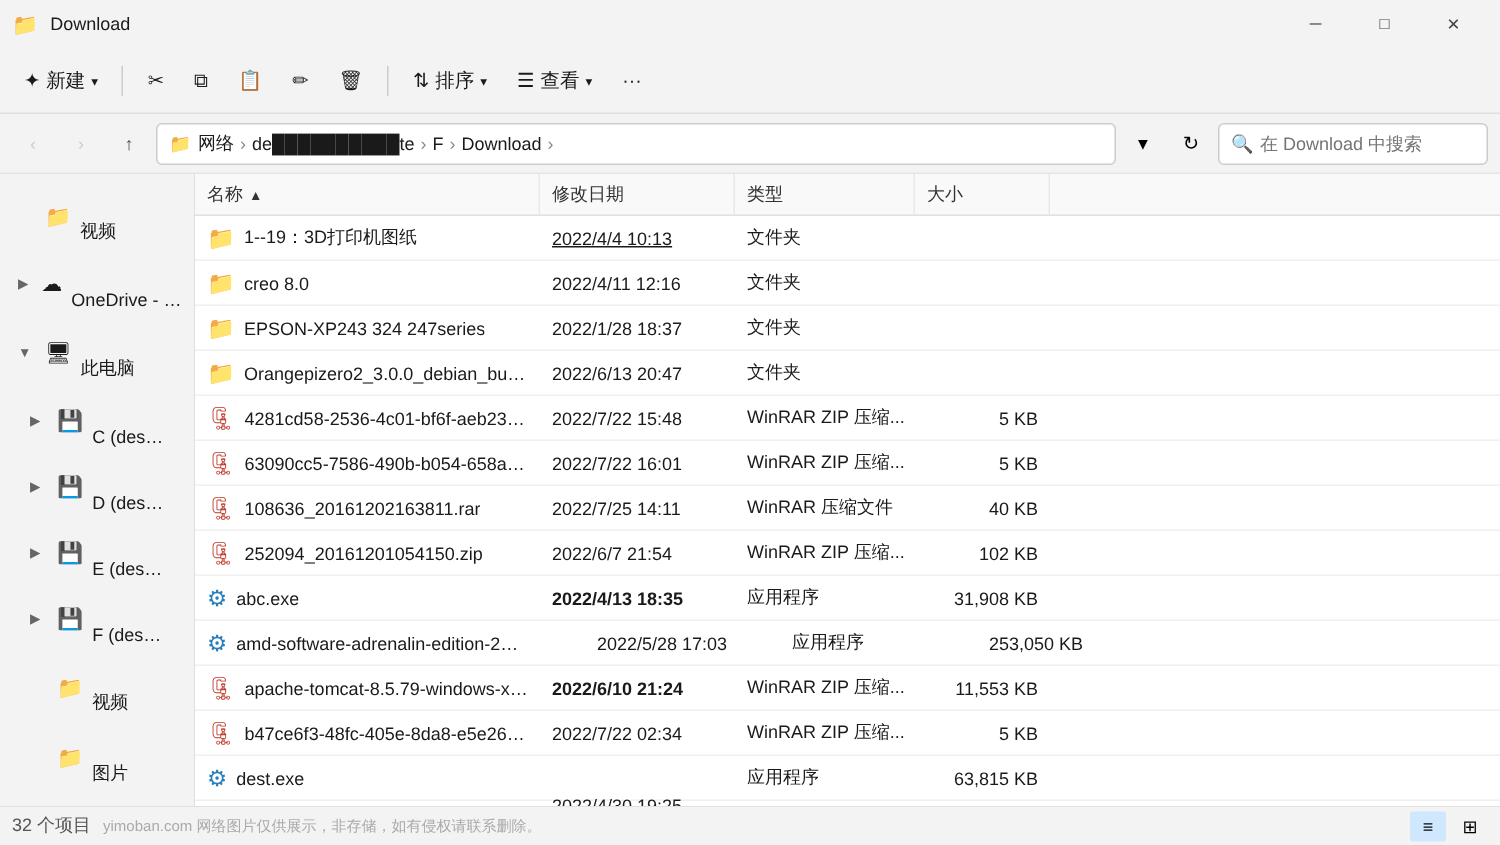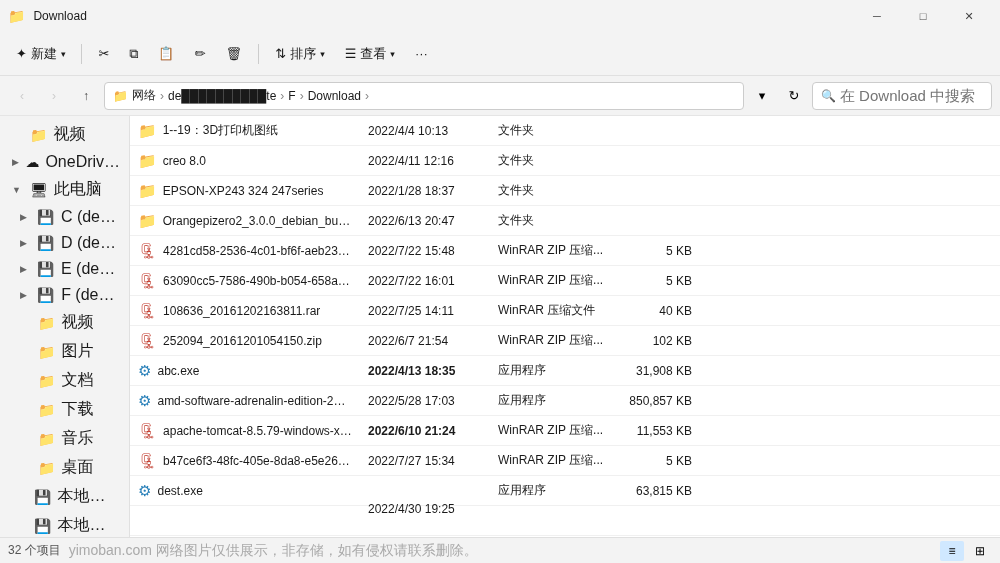--- a/index.html
+++ b/index.html
@@ -80,21 +80,21 @@
       width: 180px;
       height: 28px;
       border: 1px solid #ccc;
       border-radius: 4px;
       display: flex; align-items: center;
       background: white;
       padding: 0 8px; gap: 4px;
     }
     .search-bar input {
       border: none; outline: none;
-      font-size: 15px; width: 100%; background: transparent;
+      font-size: 12px; width: 100%; background: transparent;
     }
     .refresh-btn {
       width: 28px; height: 28px;
       display: flex; align-items: center; justify-content: center;
       cursor: pointer; border: none; background: transparent;
       border-radius: 4px; font-size: 13px;
     }
 
     
     .main-layout {
@@ -118,21 +118,21 @@
       font-size: 12px;
       white-space: nowrap;
       overflow: hidden;
     }
     .sidebar-item.active { background: #cce8ff; }
     .sidebar-item.indent1 { padding-left: 20px; }
     .sidebar-expand {
       width: 12px; font-size: 9px; color: #666;
     }
     .sidebar-folder-icon { font-size: 14px; }
-    .sidebar-label { font-size: 16px; overflow: hidden; text-overflow: ellipsis; }
+    .sidebar-label { font-size: 12px; overflow: hidden; text-overflow: ellipsis; margin-top: 22px; }
 
     
     .file-list-container {
       flex: 1;
       overflow-y: auto;
       background: white;
     }
     .file-list-header {
       display: flex;
       align-items: center;
@@ -349,27 +349,42 @@
         <span class="sidebar-label">本地磁盘 (D:)</span>
       </div>
       <div class="sidebar-item active">
         <span class="sidebar-expand">▶</span>
         <span class="sidebar-folder-icon">🌐</span>
         <span class="sidebar-label">网络</span>
       </div>
     </div>
 
   <div class="file-list-container">
+    <div class="file-list-header">
+      <div class="file-col col-name">
+        <span>名称</span>
+        <span class="sort-arrow">▲</span>
+      </div>
+      <div class="file-col col-date">
+        <span>修改日期</span>
+      </div>
+      <div class="file-col col-type">
+        <span>类型</span>
+      </div>
+      <div class="file-col col-size">
+        <span>大小</span>
+      </div>
+    </div>
     <div id="file-rows">
         <div class="file-row">
           <div class="file-cell col-name" style="width: 230px;">
             <span class="file-icon" style="color: rgb(255, 193, 7);">📁</span>
             <span class="file-name-text">1--19：3D打印机图纸</span>
           </div>
-          <div class="file-cell col-date" style="width: 130px;">2022/4/4 10:13</div>
+          <div class="file-cell col-date" style="width: 130px; text-decoration: underline;">2022/4/4 10:13</div>
           <div class="file-cell col-type" style="width: 120px;">文件夹</div>
           <div class="file-cell col-size" style="width: 90px; justify-content: flex-end;"></div>
         </div>
         <div class="file-row">
           <div class="file-cell col-name" style="width: 230px;">
             <span class="file-icon" style="color: rgb(255, 193, 7);">📁</span>
             <span class="file-name-text">creo 8.0</span>
           </div>
           <div class="file-cell col-date" style="width: 130px;">2022/4/11 12:16</div>
           <div class="file-cell col-type" style="width: 120px;">文件夹</div>
@@ -436,57 +451,57 @@
           </div>
           <div class="file-cell col-date" style="width: 130px; font-weight: bold;">2022/4/13 18:35</div>
           <div class="file-cell col-type" style="width: 120px;">应用程序</div>
           <div class="file-cell col-size" style="width: 90px; justify-content: flex-end;">31,908 KB</div>
         </div>
         <div class="file-row">
           <div class="file-cell col-name" style="width: 230px;">
             <span class="file-icon" style="color: rgb(41, 128, 185);">⚙</span>
             <span class="file-name-text">amd-software-adrenalin-edition-22.5...</span>
           </div>
-          <div class="file-cell col-date" style="width: 130px;">2022/5/28 17:03</div>
+          <div class="file-cell col-date" style="width: 130px; margin-left: 30px;">2022/5/28 17:03</div>
           <div class="file-cell col-type" style="width: 120px;">应用程序</div>
-          <div class="file-cell col-size" style="width: 90px; justify-content: flex-end;">850,857 KB</div>
+          <div class="file-cell col-size" style="width: 90px; justify-content: flex-end;">253,050 KB</div>
         </div>
         <div class="file-row">
           <div class="file-cell col-name" style="width: 230px;">
             <span class="file-icon" style="color: rgb(192, 57, 43);">🗜</span>
             <span class="file-name-text">apache-tomcat-8.5.79-windows-x64.z...</span>
           </div>
           <div class="file-cell col-date" style="width: 130px; font-weight: bold;">2022/6/10 21:24</div>
           <div class="file-cell col-type" style="width: 120px;">WinRAR ZIP 压缩...</div>
           <div class="file-cell col-size" style="width: 90px; justify-content: flex-end;">11,553 KB</div>
         </div>
         <div class="file-row">
           <div class="file-cell col-name" style="width: 230px;">
             <span class="file-icon" style="color: rgb(192, 57, 43);">🗜</span>
             <span class="file-name-text">b47ce6f3-48fc-405e-8da8-e5e262ffb2...</span>
           </div>
-          <div class="file-cell col-date" style="width: 130px;">2022/7/27 15:34</div>
+          <div class="file-cell col-date" style="width: 130px;">2022/7/22 02:34</div>
           <div class="file-cell col-type" style="width: 120px;">WinRAR ZIP 压缩...</div>
           <div class="file-cell col-size" style="width: 90px; justify-content: flex-end;">5 KB</div>
         </div>
         <div class="file-row">
           <div class="file-cell col-name" style="width: 230px;">
             <span class="file-icon" style="color: rgb(41, 128, 185);">⚙</span>
             <span class="file-name-text">dest.exe</span>
           </div>
           <div class="file-cell col-date" style="width: 130px; margin-top: 36px;">2022/4/30 19:25</div>
           <div class="file-cell col-type" style="width: 120px;">应用程序</div>
           <div class="file-cell col-size" style="width: 90px; justify-content: flex-end;">63,815 KB</div>
         </div>
         <div class="file-row"></div>
       </div>
   </div>
 
 </div>
 
 <div class="status-bar">
   <span>32 个项目</span>
-  <span style="color:#aaa; font-size:14px;">yimoban.com 网络图片仅供展示，非存储，如有侵权请联系删除。</span>
+  <span style="color:#aaa; font-size:10px;">yimoban.com 网络图片仅供展示，非存储，如有侵权请联系删除。</span>
   <div class="status-right">
     <button class="view-btn active">≡</button>
     <button class="view-btn">⊞</button>
   </div>
 </div>
 
 </body></html>

